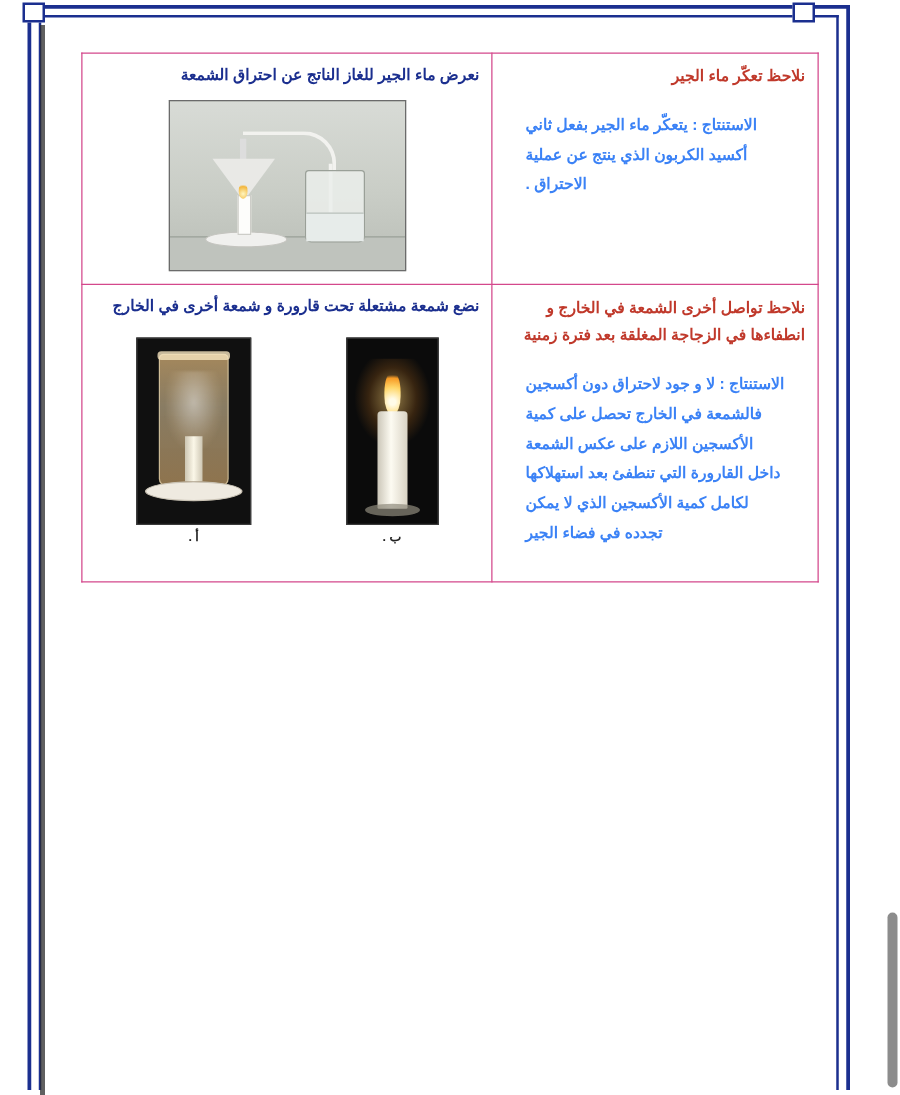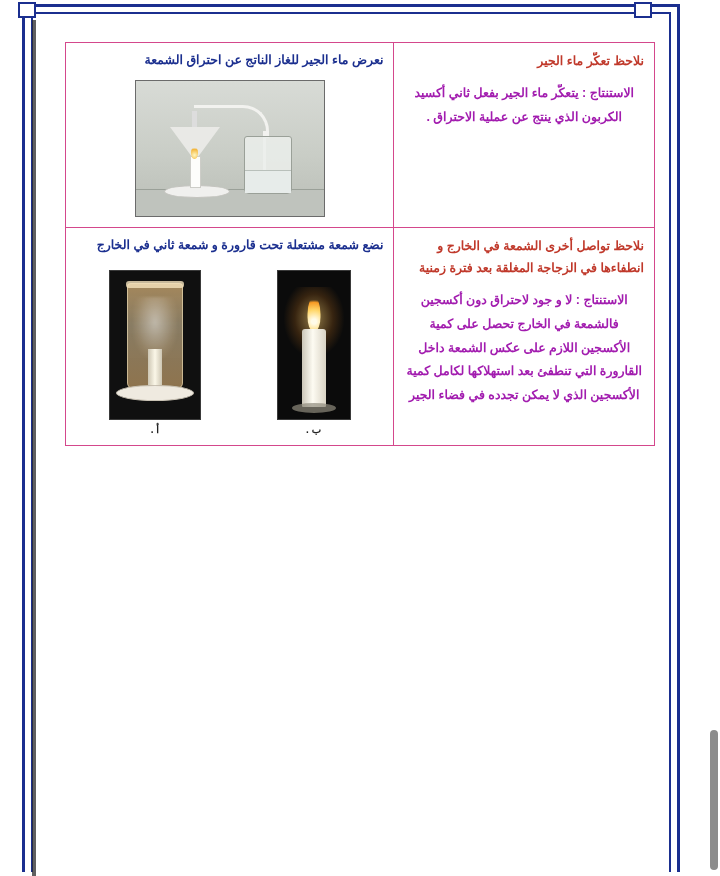--- a/index.html
+++ b/index.html
@@ -104,25 +104,25 @@
     line-height: 1.75;
     color: #c0392b;
     text-align: right;
     font-weight: 700;
     direction: rtl;
     margin: 0 0 9px 0;
   }
   .concl-text {
     font-size: 12.5px;
     line-height: 1.9;
-    color: #a21caf;
-    text-align: center;
+    color: #3b82f6;
+    text-align: left;
     font-weight: 700;
     direction: rtl;
-    margin: 0;
+    margin: 16px;
   }
 
   
   .fig-wrap-single {
     margin-top: 10px;
     display: flex;
     justify-content: center;
   }
   .fig-row {
     margin-top: 14px;
@@ -313,21 +313,21 @@
         </div>
       </td>
     </tr>
 
     <tr>
       <td class="col-left">
         <p class="obs-text">نلاحظ تواصل أخرى الشمعة في الخارج و انطفاءها في الزجاجة المغلقة بعد فترة زمنية</p>
         <p class="concl-text">الاستنتاج : لا و جود لاحتراق دون أكسجين فالشمعة في الخارج تحصل على كمية الأكسجين اللازم على عكس الشمعة داخل القارورة التي تنطفئ بعد استهلاكها لكامل كمية الأكسجين الذي لا يمكن تجدده في فضاء الجير</p>
       </td>
       <td class="col-right">
-        <div class="exp-text">نضع شمعة مشتعلة تحت قارورة و شمعة ثاني في الخارج</div>
+        <div class="exp-text">نضع شمعة مشتعلة تحت قارورة و شمعة أخرى في الخارج</div>
         <div class="fig-row">
 
           <div>
             <div class="fig3">
               <div class="jar"></div>
               <div class="rim"></div>
               <div class="smoke"></div>
               <div class="candle"></div>
               <div class="plate"></div>
             </div>

